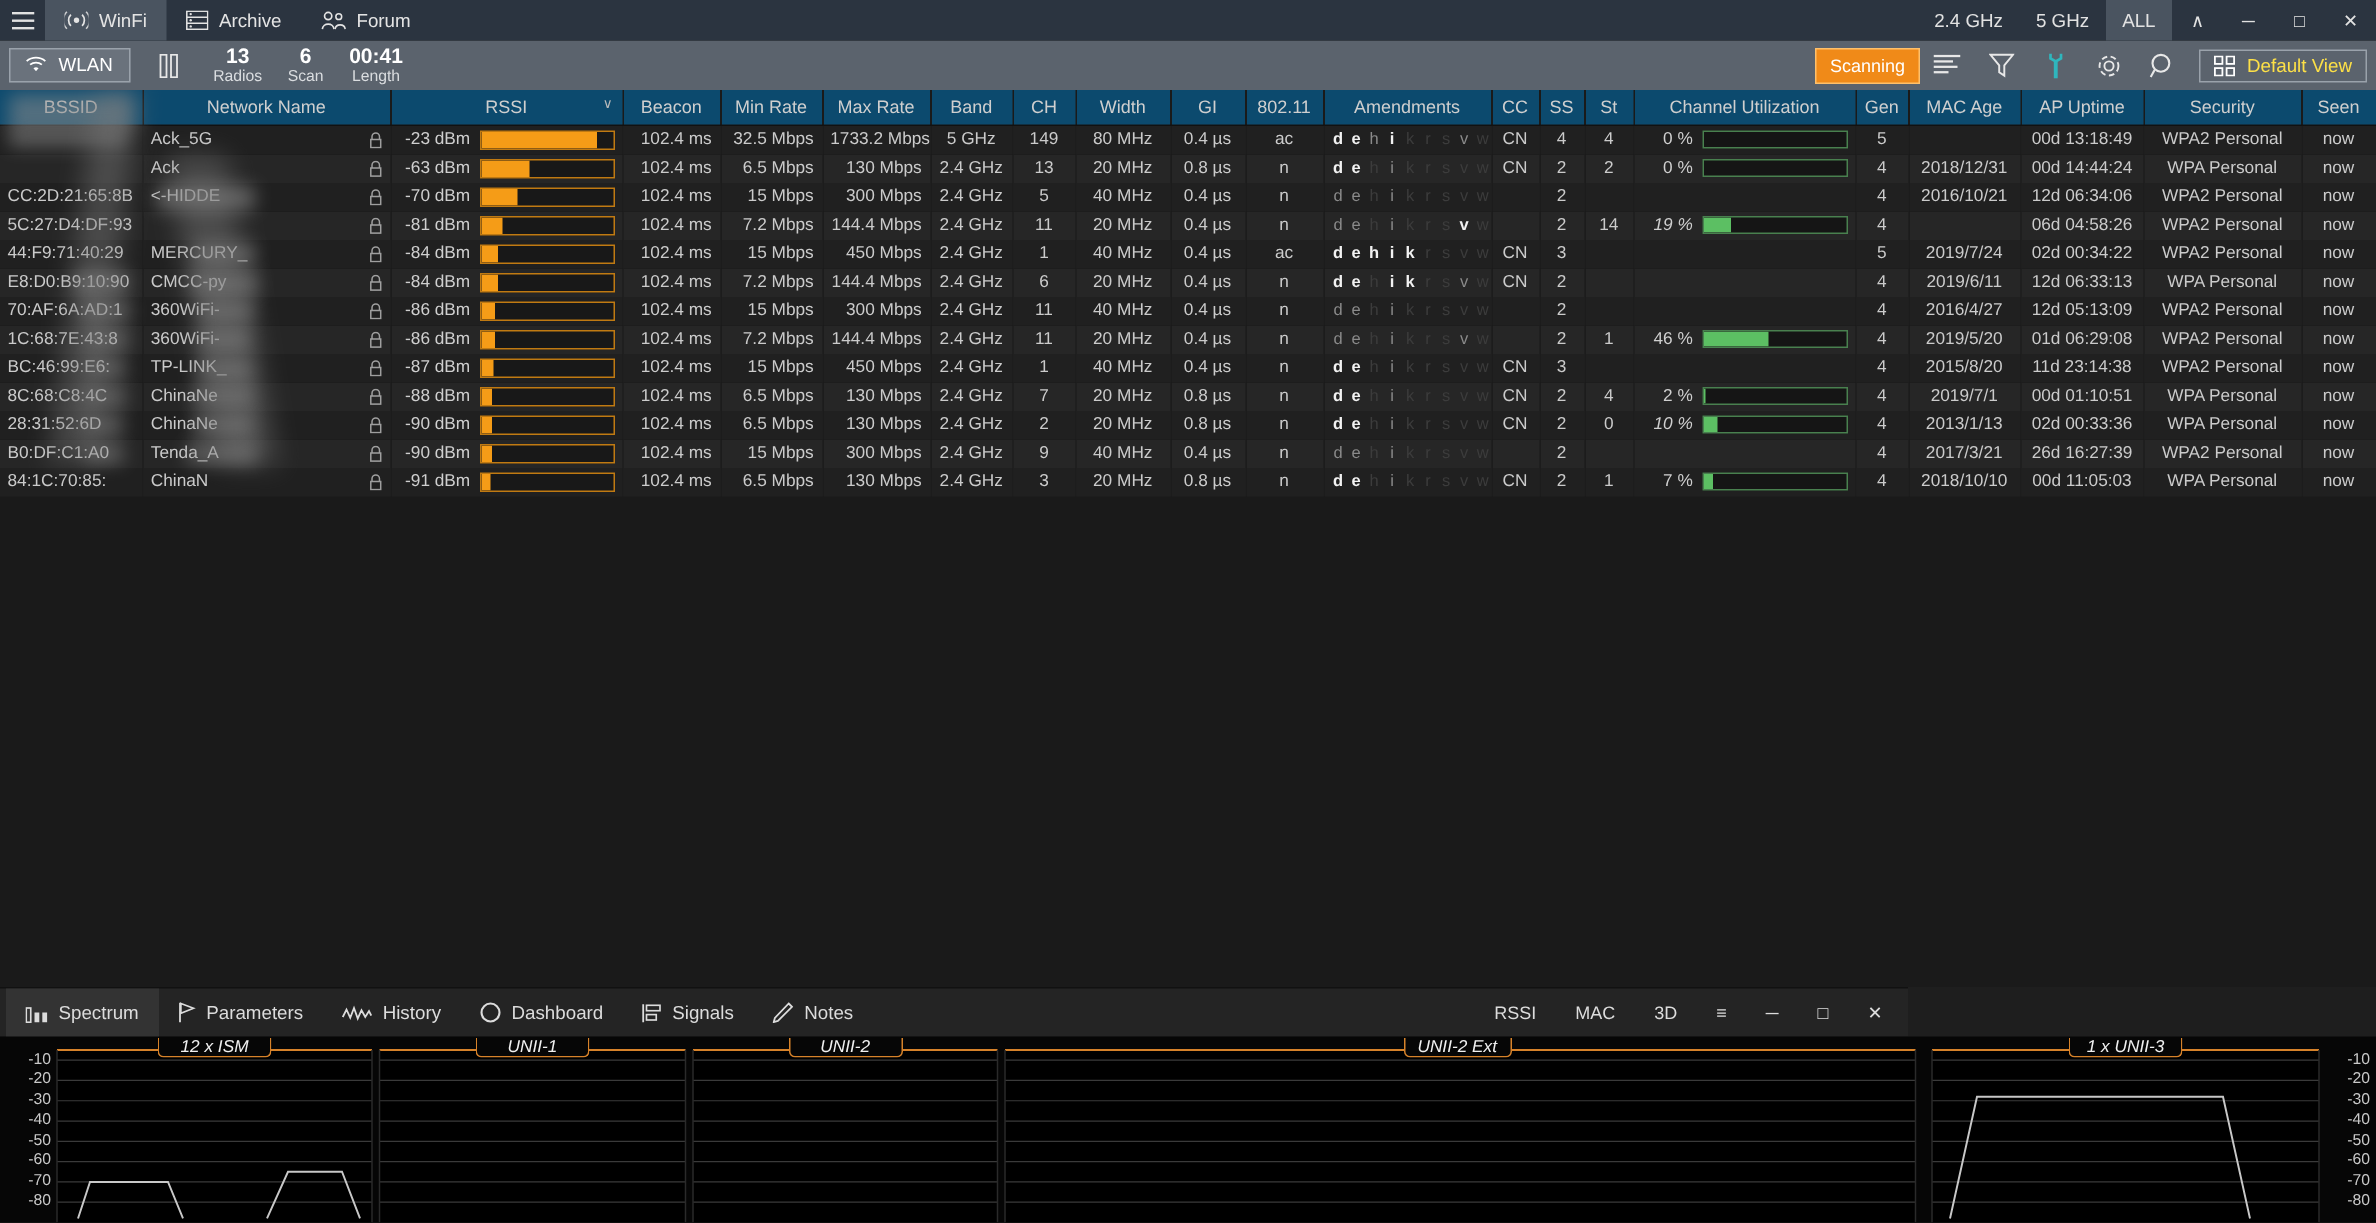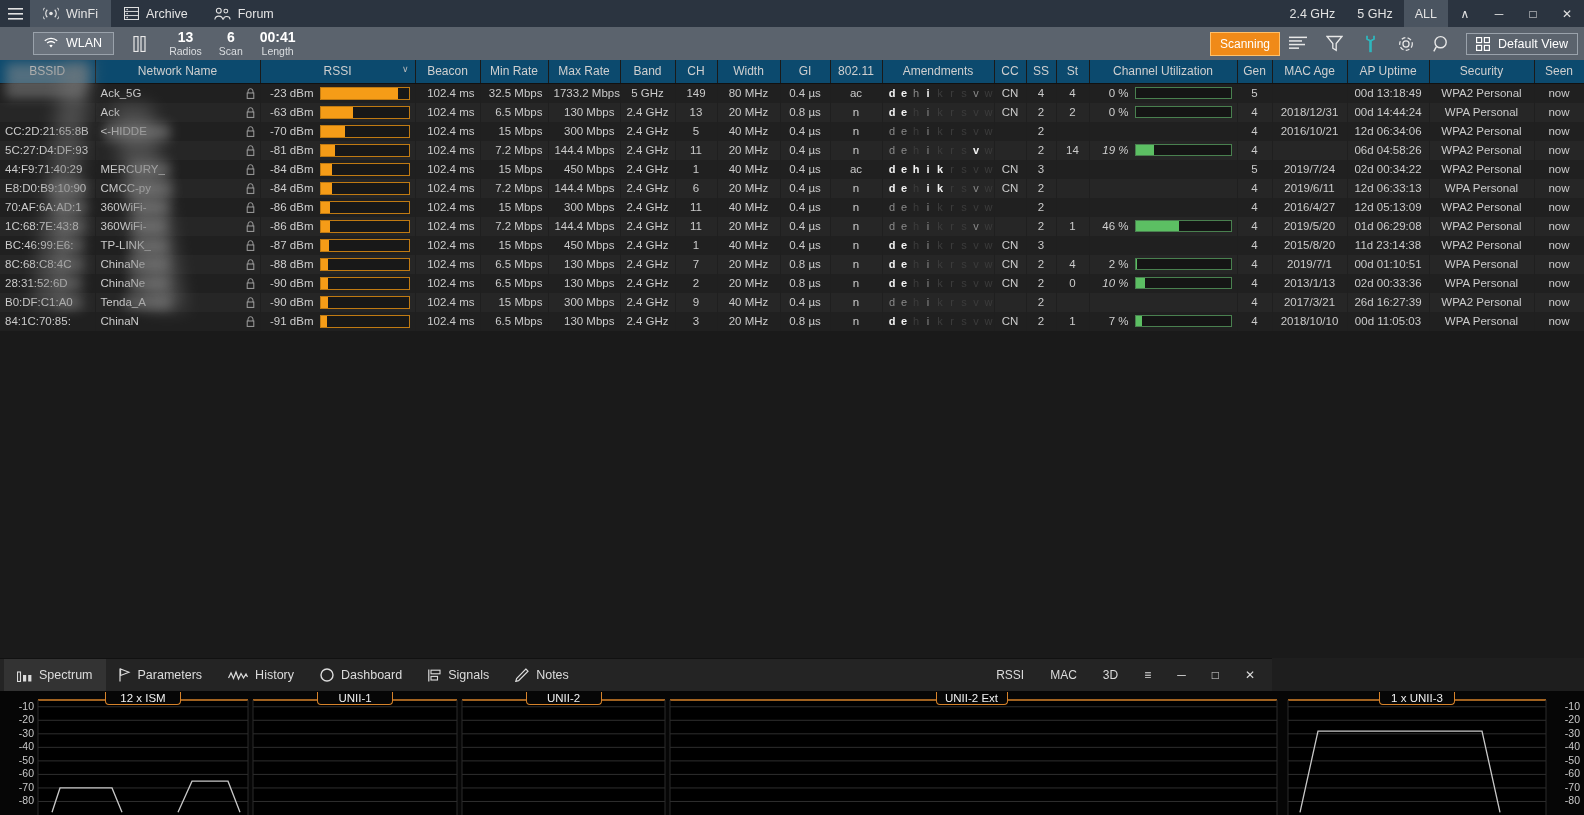--- a/index.html
+++ b/index.html
@@ -37,42 +37,42 @@
   }
 
   
   #toolbar{
     height:33px; background:#5b636d; display:flex; align-items:center;
     padding:0 6px; gap:0;
   }
   .wlan-btn{
     display:flex; align-items:center; gap:7px;
     border:1px solid #9aa2ab; padding:3px 11px 4px 9px;
-    font-size:12.5px; color:#fff; cursor:pointer; background:#6a727c;margin-left:27px;
+    font-size:12.5px; color:#fff; cursor:pointer; background:#6a727c;
   }
   .pause-btn{
     width:34px; display:flex; align-items:center; justify-content:center;
     cursor:pointer; margin-left:8px;
   }
   .stat-group{ display:flex; align-items:flex-end; gap:17px; margin-left:13px; }
   .stat{ text-align:center; line-height:1.05; }
   .stat .v{ font-size:14px; font-weight:bold; color:#ffffff; display:block; }
   .stat .l{ font-size:10.5px; color:#dadde0; display:block; margin-top:1px;}
   .tb-spacer{ flex:1; }
   .scanning-badge{
     background:#f08a18; color:#fff; font-size:12px; padding:4px 9px;
     border:1px solid #ffc06a; cursor:pointer;
   }
   .tool-ic{
     width:36px; height:33px; display:flex; align-items:center; justify-content:center;
     cursor:pointer;
   }
   .view-btn{
     display:flex; align-items:center; gap:8px; border:1px solid #9aa2ab;
-    padding:3px 9px; font-size:12.5px; color:#ffffff; margin-left:6px; cursor:pointer;
+    padding:3px 9px; font-size:12.5px; color:#fde047; margin-left:6px; cursor:pointer;
   }
 
   
   #tablewrap{ background:#1a1a1a; height:598px; overflow:hidden; position:relative;}
   table{ border-collapse:collapse; width:1584px; table-layout:fixed; }
   thead th{
     background:#0c4a6e; color:#cfcfcf; font-size:12px; font-weight:normal;
     height:23px; border-right:1px solid #1a1a1a; border-bottom:1px solid #111;
     text-align:center; padding:0 4px; position:relative; cursor:pointer;
     white-space:nowrap; overflow:hidden;
@@ -139,21 +139,21 @@
   
   #spectrum{
     position:absolute; left:0; top:691px; width:1584px; height:124px;
     background:#060606;
   }
   .axis-lab{
     position:absolute; font-size:10.5px; color:#c9c9c9; text-align:right; width:30px;
   }
   .band-title{
     position:absolute; font-size:11.5px; color:#f0f0f0; background:#060606;
-    padding:0 7px; top:-8px; white-space:nowrap;
+    padding:0 7px; top:-8px; white-space:nowrap;font-style:italic;
   }
 </style>
 </head>
 <body>
 
 <div id="titlebar">
   <div class="tb-hamb">
     <svg width="15" height="12" viewBox="0 0 15 12">
       <rect x="0" y="0" width="15" height="1.6" fill="#e2e2e2"></rect>
       <rect x="0" y="5" width="15" height="1.6" fill="#e2e2e2"></rect>

